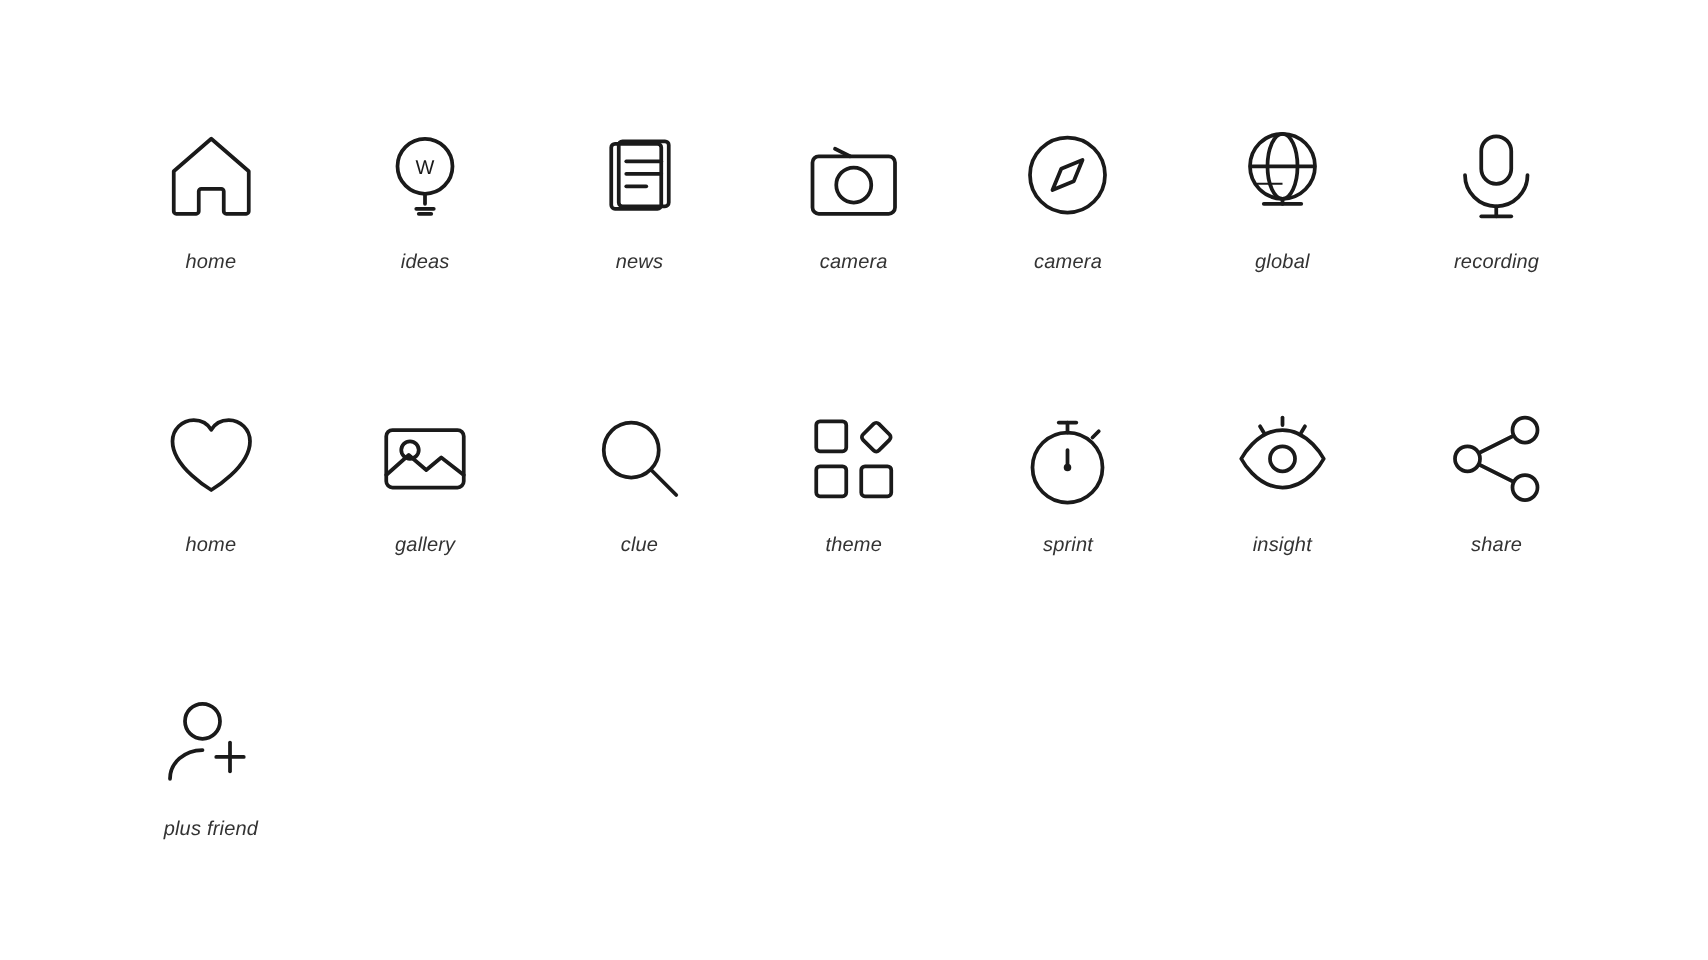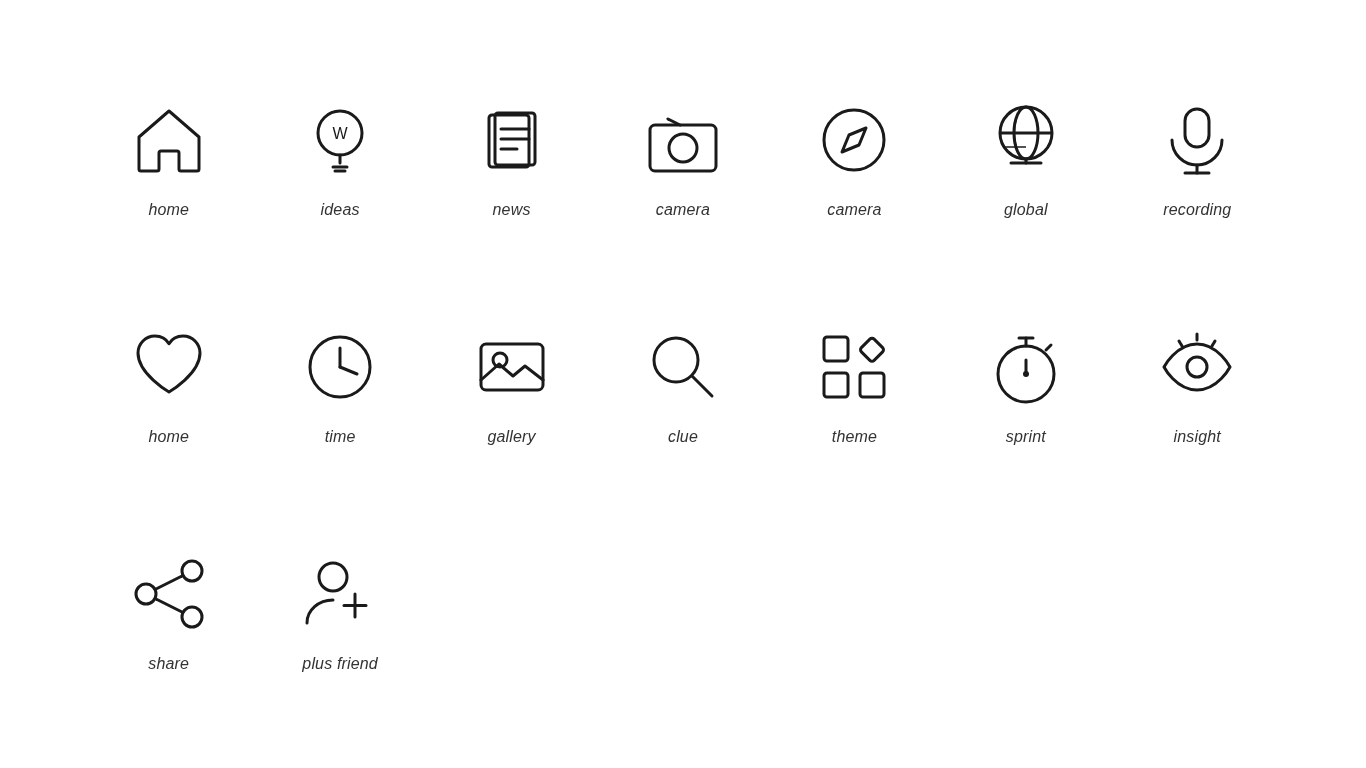--- a/index.html
+++ b/index.html
@@ -115,28 +115,20 @@
 
   <div class="icon-item">
     <svg viewBox="0 0 90 90" fill="none" xmlns="http://www.w3.org/2000/svg">
       <path d="M45 70C45 70 14 52 14 31C14 21.6 21.6 14 31 14C37 14 42.3 17.1 45 21.8C47.7 17.1 53 14 59 14C68.4 14 76 21.6 76 31C76 52 45 70 45 70Z" stroke="#1a1a1a" stroke-width="3" stroke-linejoin="round"></path>
     </svg>
     <span class="icon-label">home</span>
   </div>
 
 
 
-  <div class="icon-item">
-    <svg viewBox="0 0 90 90" fill="none" xmlns="http://www.w3.org/2000/svg">
-      <circle cx="45" cy="45" r="30" stroke="#1a1a1a" stroke-width="3"></circle>
-      <line x1="45" y1="45" x2="45" y2="26" stroke="#1a1a1a" stroke-width="3" stroke-linecap="round"></line>
-      <line x1="45" y1="45" x2="62" y2="52" stroke="#1a1a1a" stroke-width="3" stroke-linecap="round"></line>
-    </svg>
-    <span class="icon-label">time</span>
-  </div>
 
   <div class="icon-item">
     <svg viewBox="0 0 90 90" fill="none" xmlns="http://www.w3.org/2000/svg">
       <rect x="14" y="22" width="62" height="46" rx="5" stroke="#1a1a1a" stroke-width="3"></rect>
       <circle cx="33" cy="38" r="7" stroke="#1a1a1a" stroke-width="3"></circle>
       <path d="M14 58L32 42L46 54L58 44L76 58" stroke="#1a1a1a" stroke-width="3" stroke-linecap="round" stroke-linejoin="round"></path>
     </svg>
     <span class="icon-label">gallery</span>
   </div>
 

